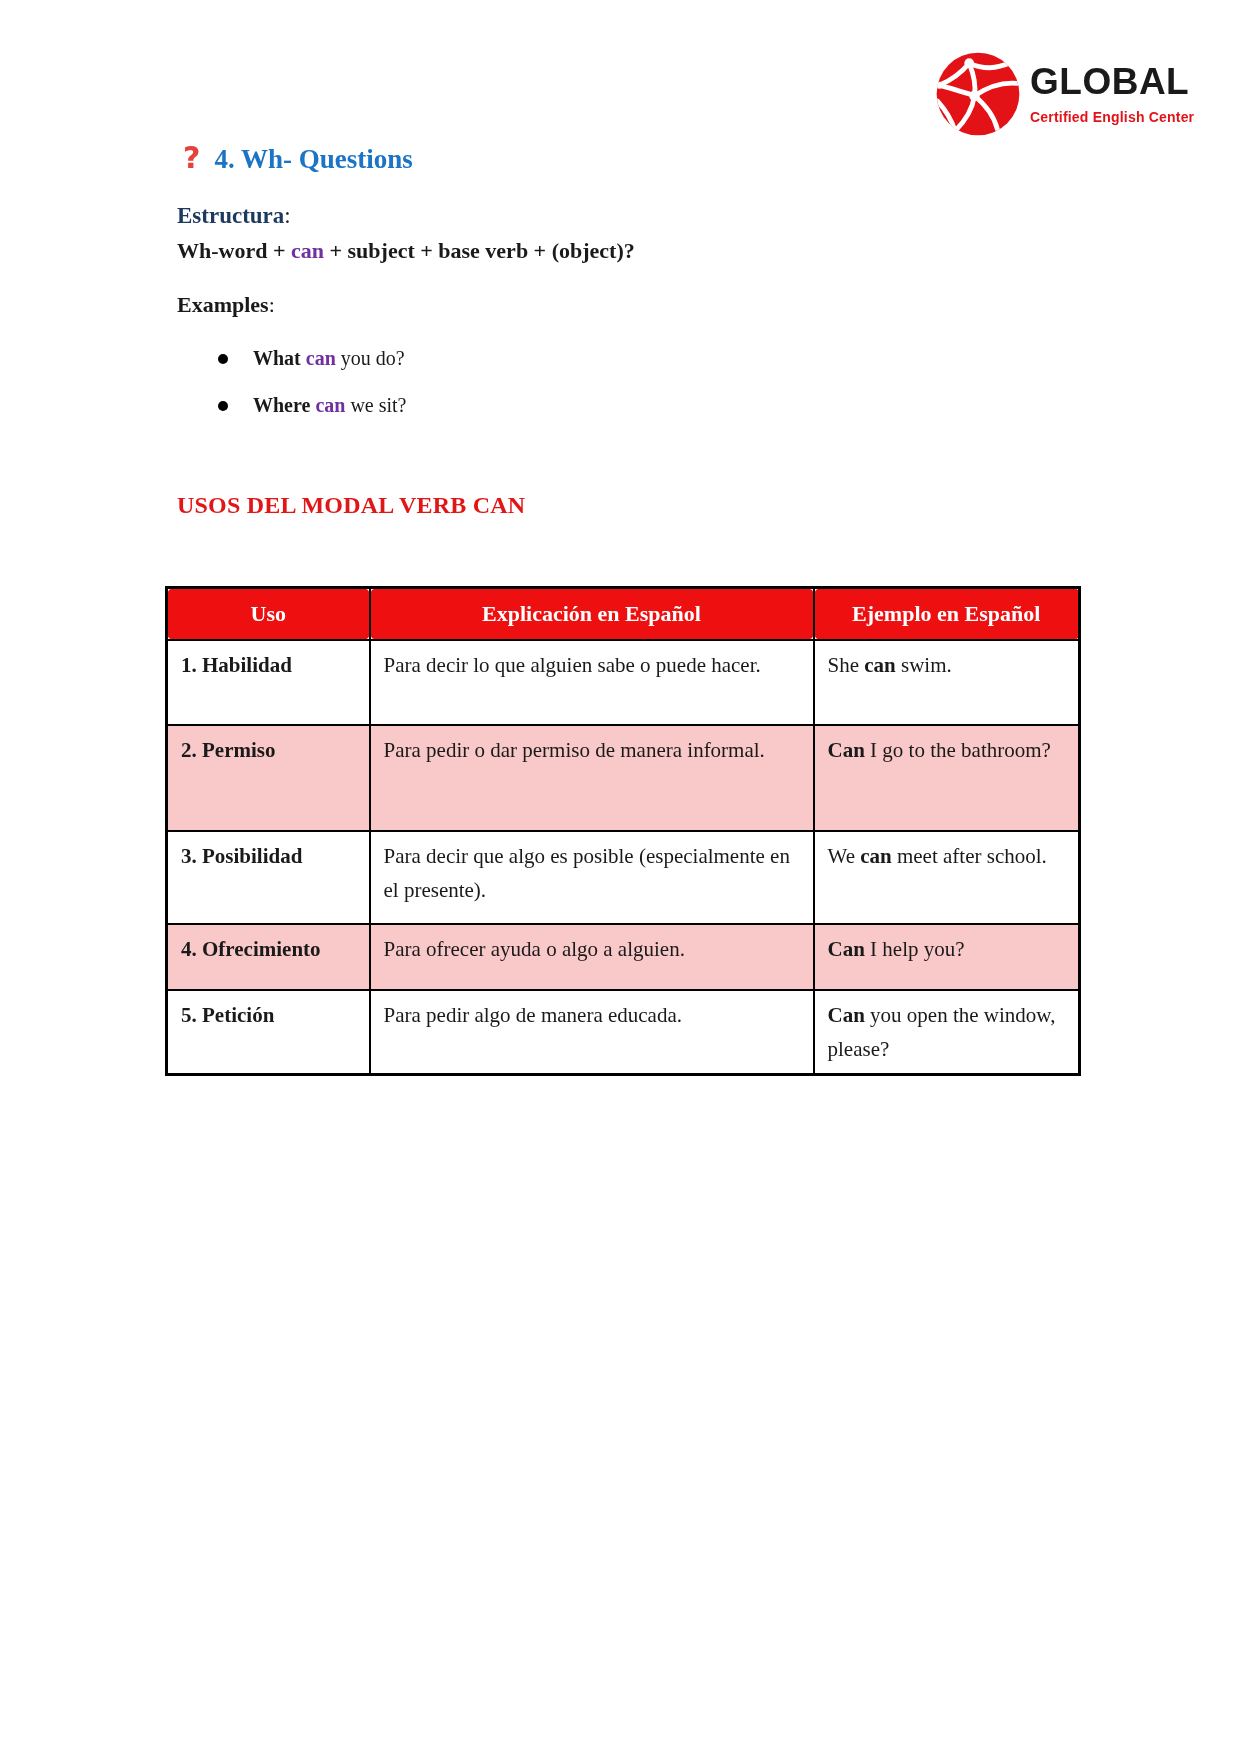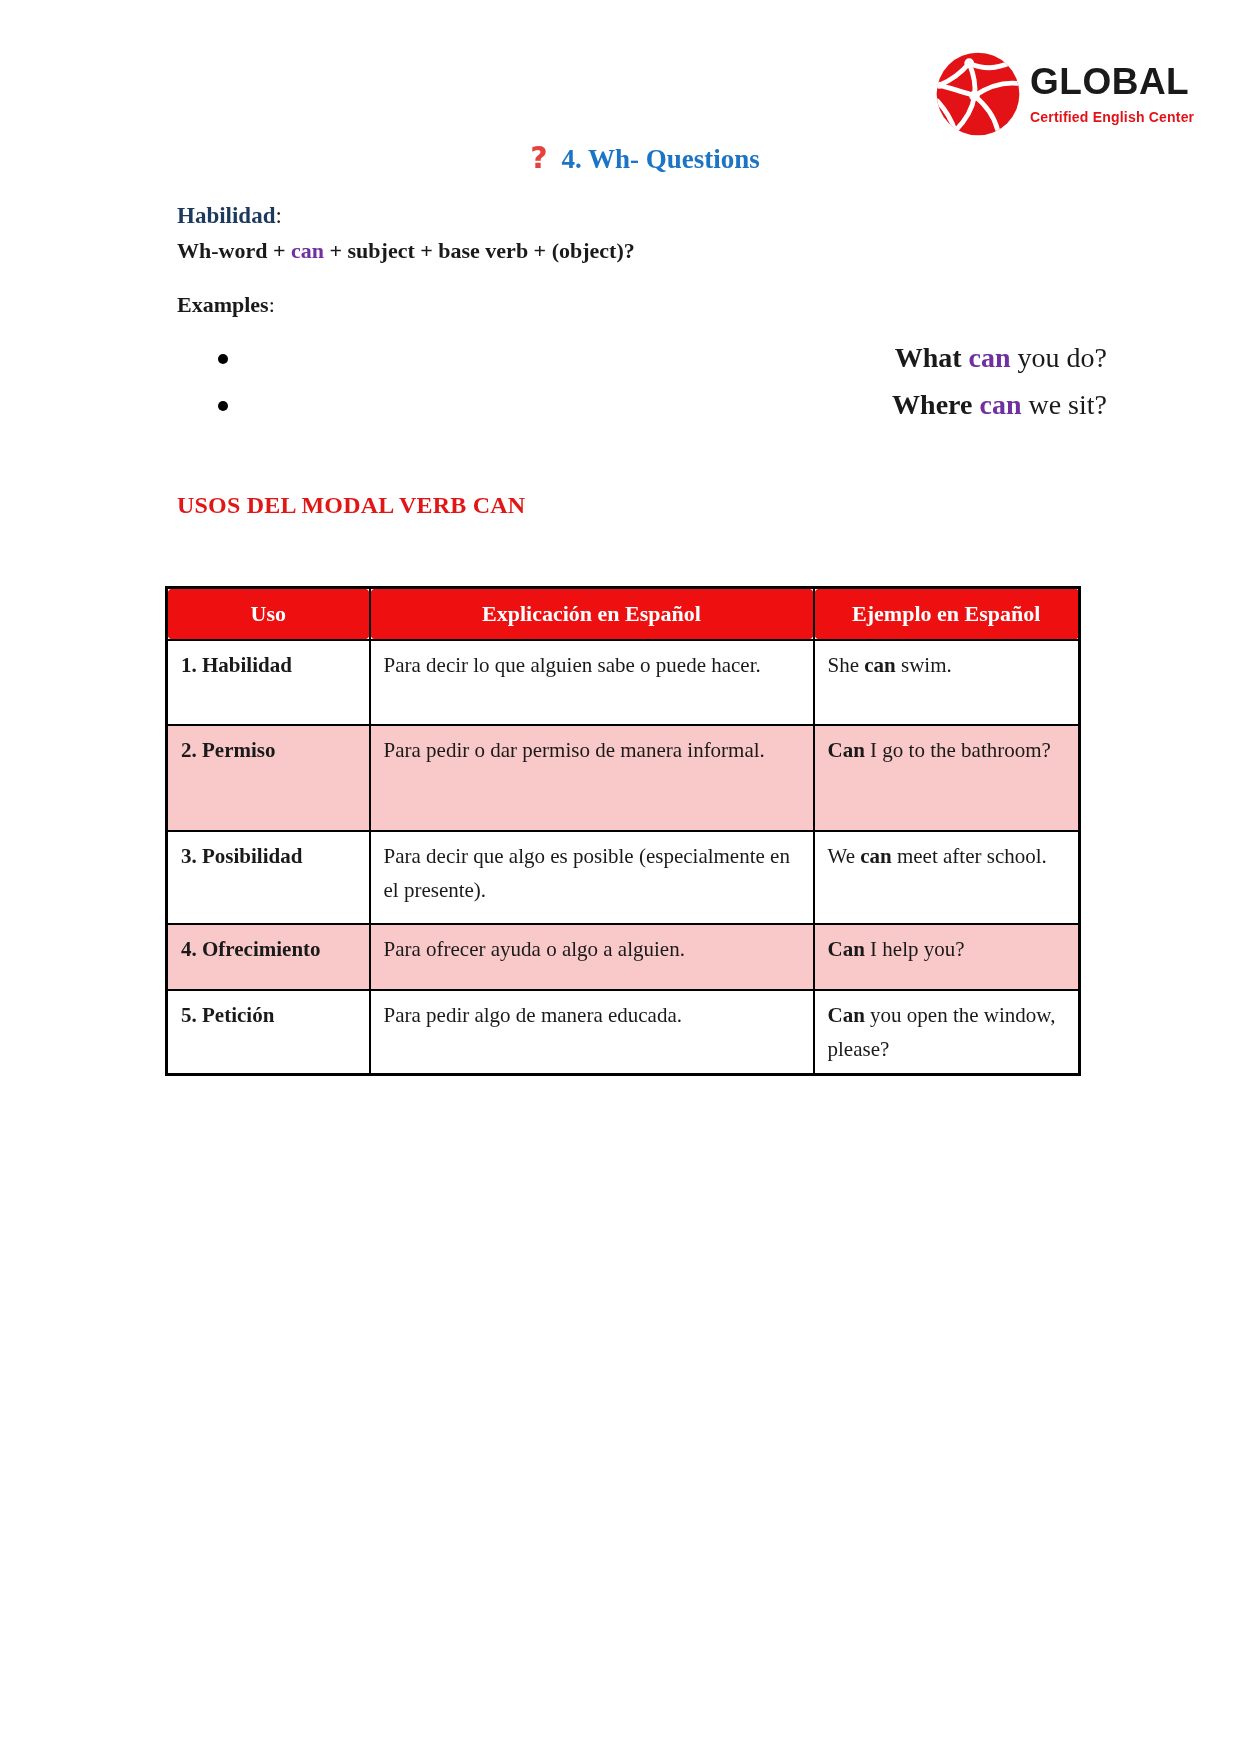--- a/index.html
+++ b/index.html
@@ -17,35 +17,35 @@
   
   .logo{position:absolute;top:50px;left:934px;display:flex;align-items:center;}
   .logo-globe{width:88px;height:88px;flex:0 0 auto;}
   .logo-text{margin-left:8px;font-family:"Liberation Sans", sans-serif;}
   .logo-name{font-size:37px;font-weight:700;color:var(--logo-text);letter-spacing:.5px;line-height:1;}
   .logo-tagline{font-size:14px;font-weight:700;color:var(--brand-red);letter-spacing:.2px;margin-top:9px;}
 
   
   .content{position:absolute;left:177px;top:0;width:930px;}
 
-  .title{margin-top:141px;font-size:27px;font-weight:700;color:var(--title-blue);line-height:34px;text-align:center;}
+  .title{margin-top:141px;font-size:27px;font-weight:700;color:var(--title-blue);line-height:34px;}
   .q-icon{font-family:"DejaVu Sans", sans-serif;color:var(--qmark-red);font-size:30px;font-weight:700;margin-right:14px;margin-left:6px;}
 
   .estructura{margin-top:26px;font-size:23px;line-height:28px;}
   .navy{color:var(--navy);font-weight:700;}
   .colon{color:var(--ink);font-weight:400;}
 
   .formula{margin-top:7px;font-size:22px;font-weight:700;line-height:28px;}
   .purple{color:var(--purple);font-weight:700;}
 
   .examples-label{margin-top:26px;font-size:22px;font-weight:700;line-height:28px;}
   .examples-label .colon{font-weight:400;}
 
   ul.examples{list-style:none;margin-top:25px;}
-  ul.examples li{position:relative;padding-left:76px;font-size:28px;line-height:28px;margin-bottom:19px;text-align:right;}
+  ul.examples li{position:relative;padding-left:76px;font-size:20px;line-height:28px;margin-bottom:19px;}
   ul.examples li .dot{position:absolute;left:41px;top:10px;width:10px;height:10px;border-radius:50%;background:#000;}
   .bold{font-weight:700;}
 
   .usos{margin-top:73px;font-size:24px;font-weight:700;color:var(--section-red);letter-spacing:.2px;}
 
   table.can-table{border-collapse:collapse;margin-top:67px;margin-left:-12px;width:913px;table-layout:fixed;}
   table.can-table th, table.can-table td{border:2px solid var(--border);}
   table.can-table{border:3px solid var(--border);}
   th{background:var(--table-header-bg);color:var(--table-header-text);
      font-size:22px;font-weight:700;height:52px;text-align:center;vertical-align:middle;border-radius:7px;}
@@ -90,21 +90,21 @@
     <div class="logo-text">
       <div class="logo-name">GLOBAL</div>
       <div class="logo-tagline">Certified English Center</div>
     </div>
   </header>
 
   <div class="content">
 
     <h1 class="title"><span class="q-icon">?</span><span>4. Wh- Questions</span></h1>
 
-    <p class="estructura"><span class="navy">Habilidad</span><span class="colon">:</span></p>
+    <p class="estructura"><span class="navy">Estructura</span><span class="colon">:</span></p>
 
     <p class="formula"><span>Wh-word + </span><span class="purple">can</span><span> + subject + base verb + (object)?</span></p>
 
     <p class="examples-label"><span>Examples</span><span class="colon">:</span></p>
 
     <ul class="examples">
       <li><span class="dot"></span><span class="bold">What </span><span class="purple">can</span><span> you do?</span></li>
       <li><span class="dot"></span><span class="bold">Where </span><span class="purple">can</span><span> we sit?</span></li>
     </ul>
 

